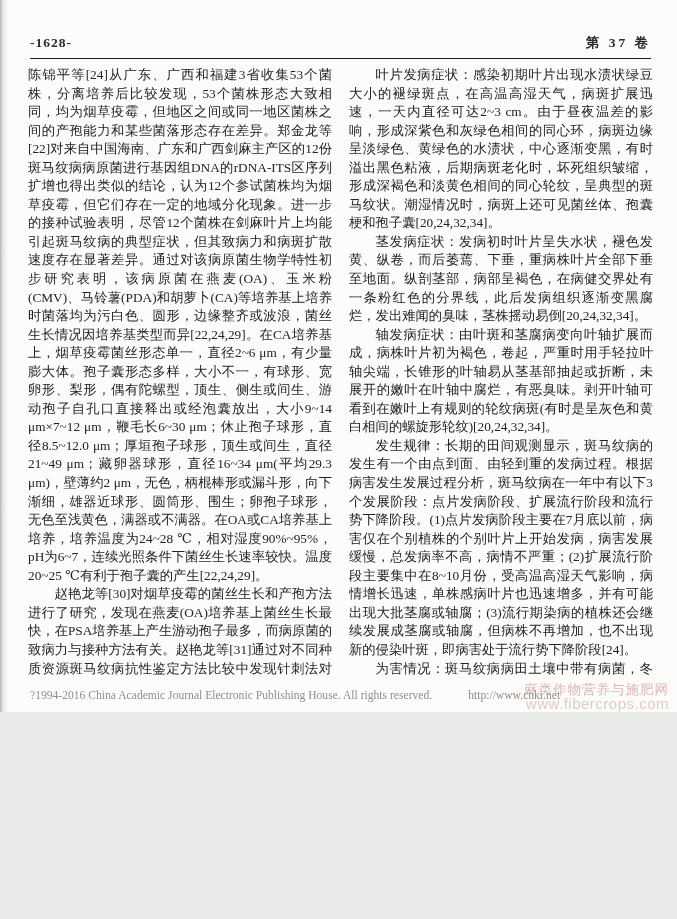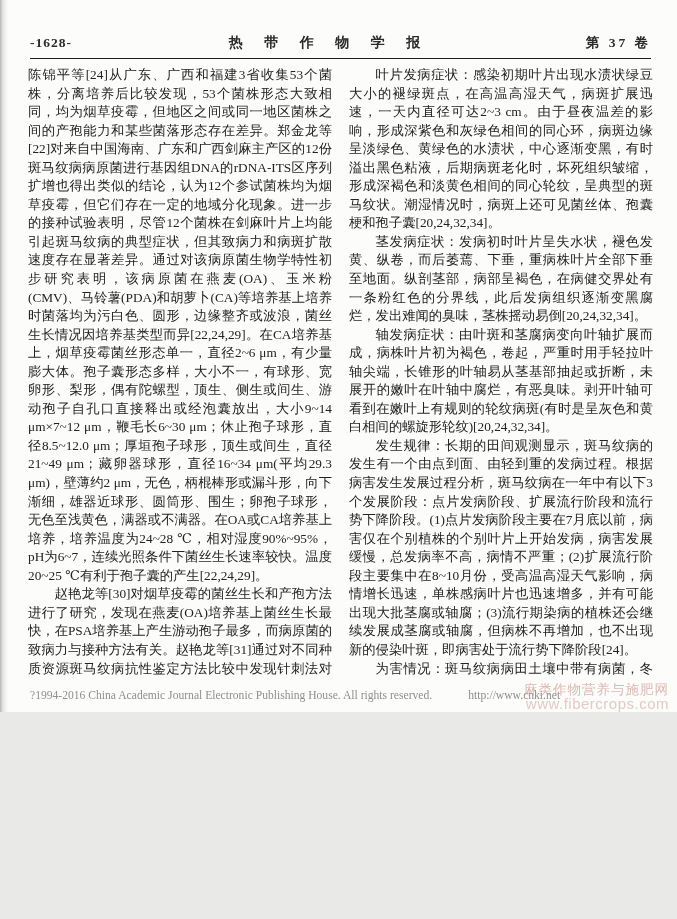--- a/index.html
+++ b/index.html
@@ -65,21 +65,20 @@
   .watermark .wm2{font-size:15px;color:rgba(205,160,152,0.55);letter-spacing:0.5px;}
 </style>
 </head>
 <body>
 
 <div class="page">
   <div class="scan-edge"></div>
 
   <div class="header">
     <span class="page-no">-1628-</span>
-    <span class="journal">热 带 作 物 学 报</span>
     <span class="volume">第 37 卷</span>
   </div>
 
   <div class="content">
     <div class="col">
       <p>陈锦平等[24]从广东、广西和福建3省收集53个菌株，分离培养后比较发现，53个菌株形态大致相同，均为烟草疫霉，但地区之间或同一地区菌株之间的产孢能力和某些菌落形态存在差异。郑金龙等[22]对来自中国海南、广东和广西剑麻主产区的12份斑马纹病病原菌进行基因组DNA的rDNA-ITS区序列扩增也得出类似的结论，认为12个参试菌株均为烟草疫霉，但它们存在一定的地域分化现象。进一步的接种试验表明，尽管12个菌株在剑麻叶片上均能引起斑马纹病的典型症状，但其致病力和病斑扩散速度存在显著差异。通过对该病原菌生物学特性初步研究表明，该病原菌在燕麦(OA)、玉米粉(CMV)、马铃薯(PDA)和胡萝卜(CA)等培养基上培养时菌落均为污白色、圆形，边缘整齐或波浪，菌丝生长情况因培养基类型而异[22,24,29]。在CA培养基上，烟草疫霉菌丝形态单一，直径2~6 μm，有少量膨大体。孢子囊形态多样，大小不一，有球形、宽卵形、梨形，偶有陀螺型，顶生、侧生或间生、游动孢子自孔口直接释出或经泡囊放出，大小9~14 μm×7~12 μm，鞭毛长6~30 μm；休止孢子球形，直径8.5~12.0 μm；厚垣孢子球形，顶生或间生，直径21~49 μm；藏卵器球形，直径16~34 μm(平均29.3 μm)，壁薄约2 μm，无色，柄棍棒形或漏斗形，向下渐细，雄器近球形、圆筒形、围生；卵孢子球形，无色至浅黄色，满器或不满器。在OA或CA培养基上培养，培养温度为24~28 ℃，相对湿度90%~95%，pH为6~7，连续光照条件下菌丝生长速率较快。温度20~25 ℃有利于孢子囊的产生[22,24,29]。</p>
       <p class="indent">赵艳龙等[30]对烟草疫霉的菌丝生长和产孢方法进行了研究，发现在燕麦(OA)培养基上菌丝生长最快，在PSA培养基上产生游动孢子最多，而病原菌的致病力与接种方法有关。赵艳龙等[31]通过对不同种质资源斑马纹病抗性鉴定方法比较中发现针刺法对活体叶片接种，在25~30 ℃温度培养，植株最容易发病。</p>
       <div class="sec-heading">
         <span>2</span>
       </div>

